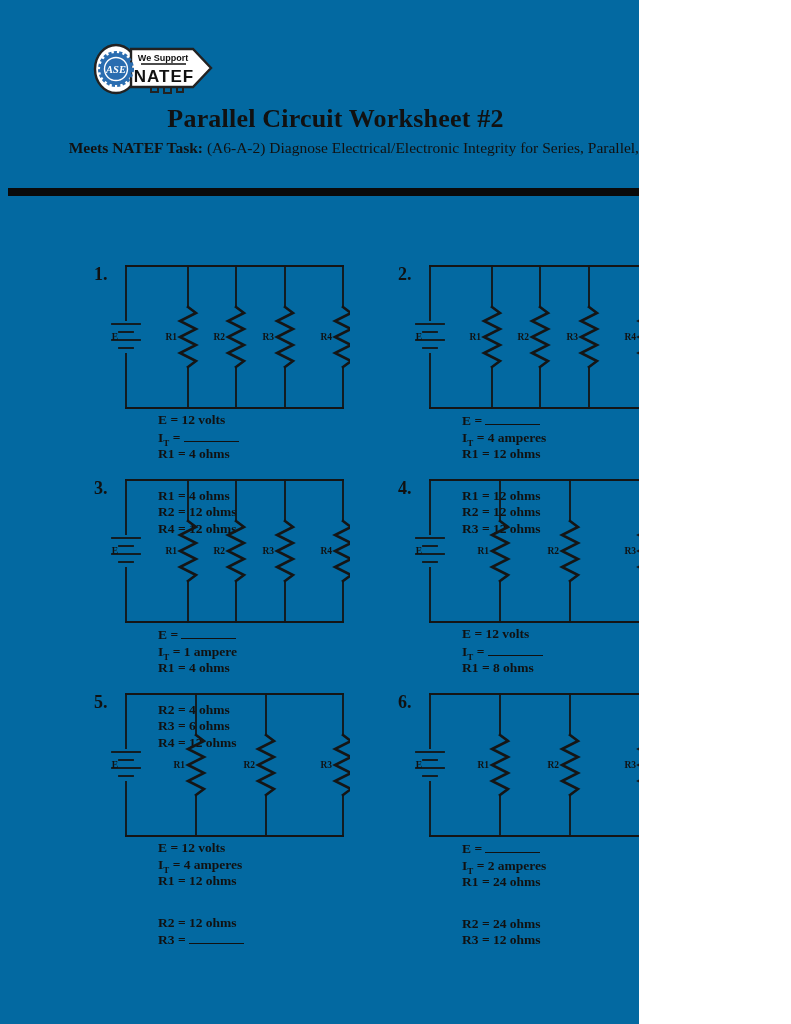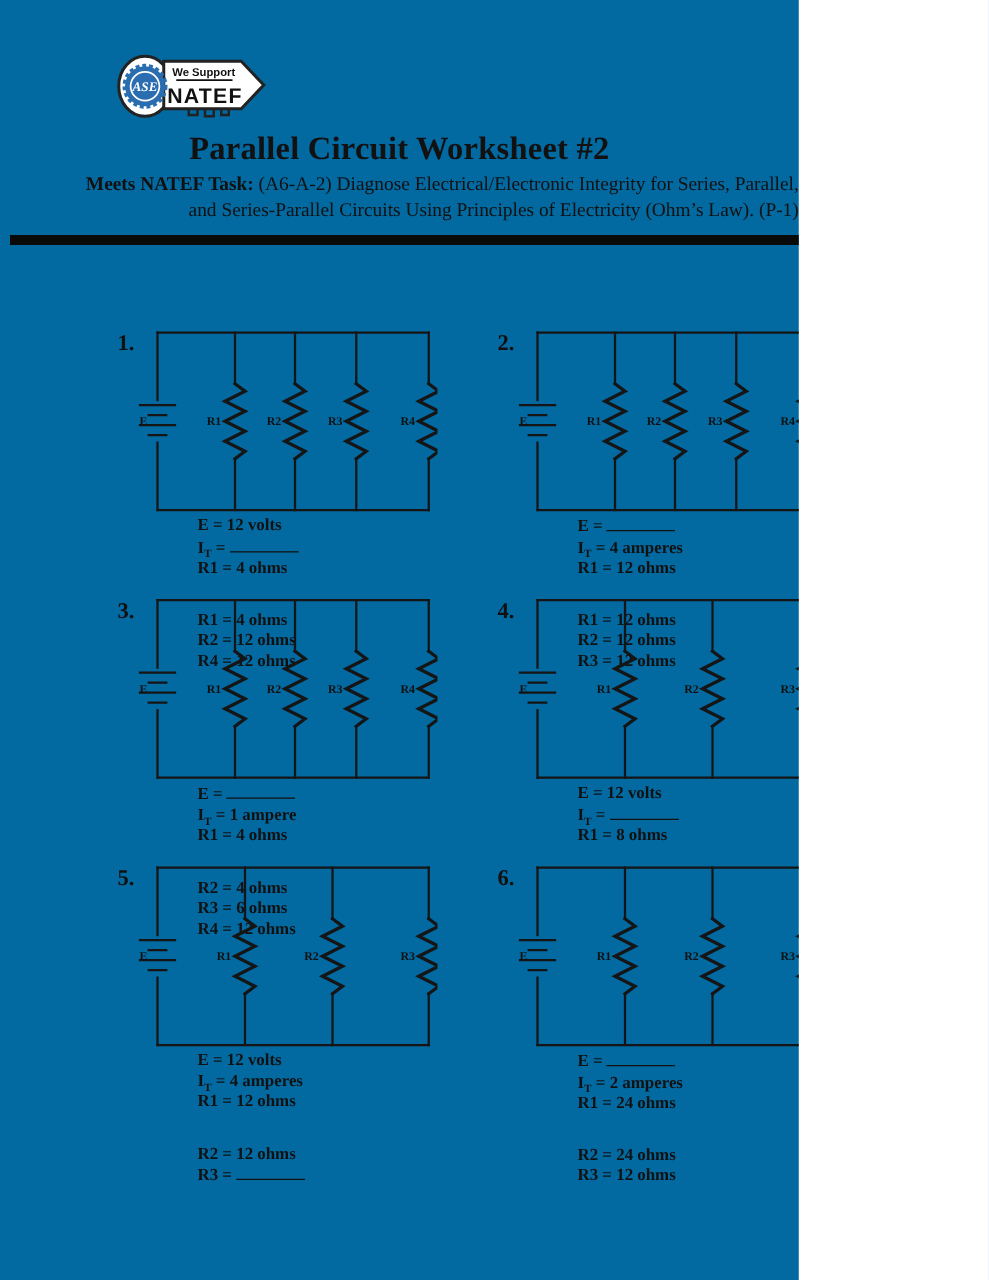--- a/index.html
+++ b/index.html
@@ -3,21 +3,21 @@
 <meta charset="utf-8">
 <style>
   html,body{margin:0;padding:0;background:#fff;}
   .page{
     position:relative;width:639px;height:1024px;background:#0369a1;overflow:hidden;
     font-family:"Liberation Serif","DejaVu Serif",serif;color:#111;
   }
   .page-number{position:absolute;top:40px;left:680px;font-size:16px;font-weight:bold;}
   .logo{position:absolute;top:36px;left:93px;}
   .title{position:absolute;top:104px;left:0;width:100%;text-align:center;
-    font-size:26px;font-weight:bold;margin:0;letter-spacing:.2px;}
+    font-size:26px;font-weight:bold;margin:0;letter-spacing:.2px;padding-left:16px;}
   .task-line{position:absolute;left:0;width:100%;text-align:right;font-size:15.5px;}
   .task-line b{font-weight:bold;}
   .task-line1{top:139px;}
   .task-line2{top:160px;}
   .divider{position:absolute;top:188px;left:8px;width:768px;height:8px;background:#0a0a0a;}
 
   .form-row{position:absolute;left:88px;font-size:15.5px;font-weight:bold;white-space:nowrap;}
   .form-row1{top:206px;}
   .form-row2{top:244px;}
   .blank{display:inline-block;border-bottom:1.6px solid #111;height:13px;vertical-align:baseline;}
@@ -61,21 +61,20 @@
       <text x="71" y="46" text-anchor="middle" font-family="'Liberation Sans',sans-serif" font-size="17" font-weight="bold" letter-spacing="1" fill="#111">NATEF</text>
     </svg>
   </div>
 
   <h1 class="title">Parallel Circuit Worksheet #2</h1>
 
   <div class="task-line task-line1">
     <b>Meets NATEF Task:</b>
     <span>(A6-A-2)  Diagnose Electrical/Electronic Integrity for Series, Parallel,</span>
   </div>
-  <div class="task-line task-line2">and Series-Parallel Circuits Using Principles of Electricity (Ohm’s Law).  (P-1)</div>
 
   <div class="divider"></div>
 
 
 
   <div id="circuits">
       <div class="circuit-cell">
         <span class="circuit-number">1.</span>
         <svg class="circuit-svg" width="250" height="150" viewBox="0 0 250 150">
           <g stroke="#151515" stroke-width="1.8" fill="none" stroke-linecap="square">

